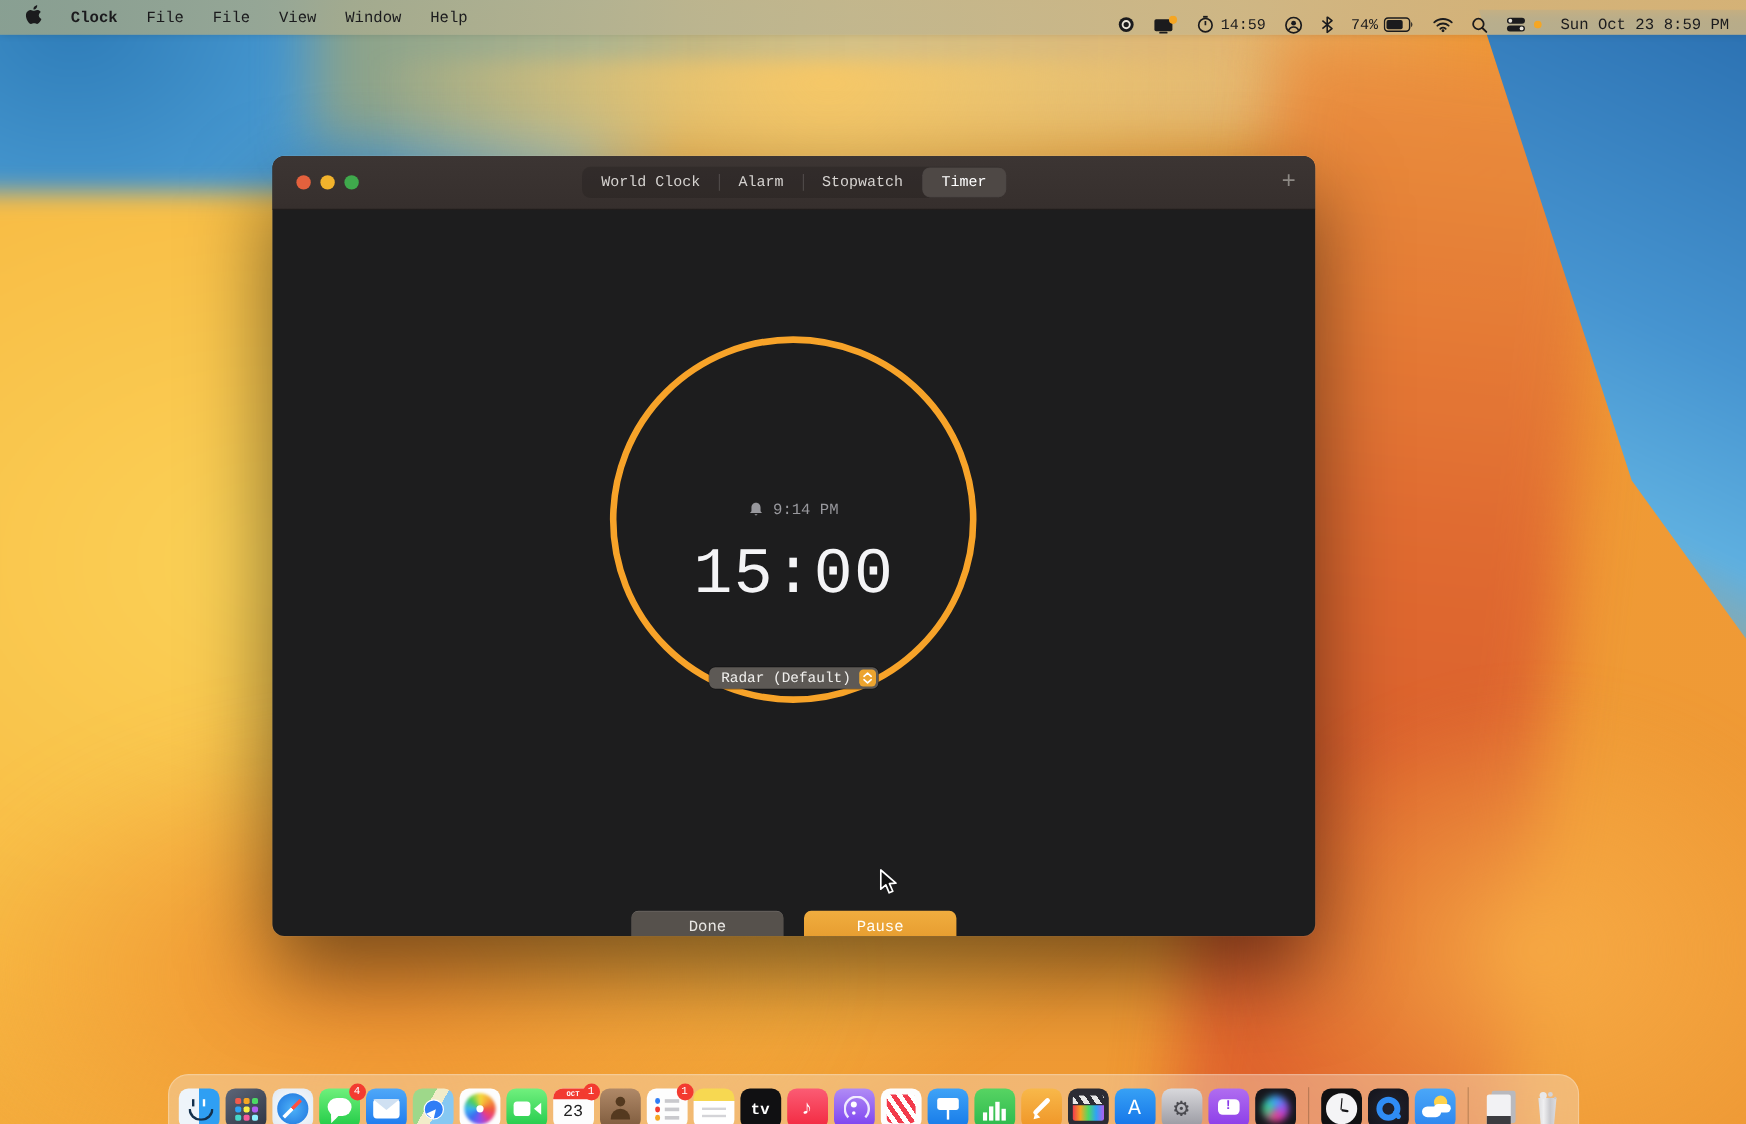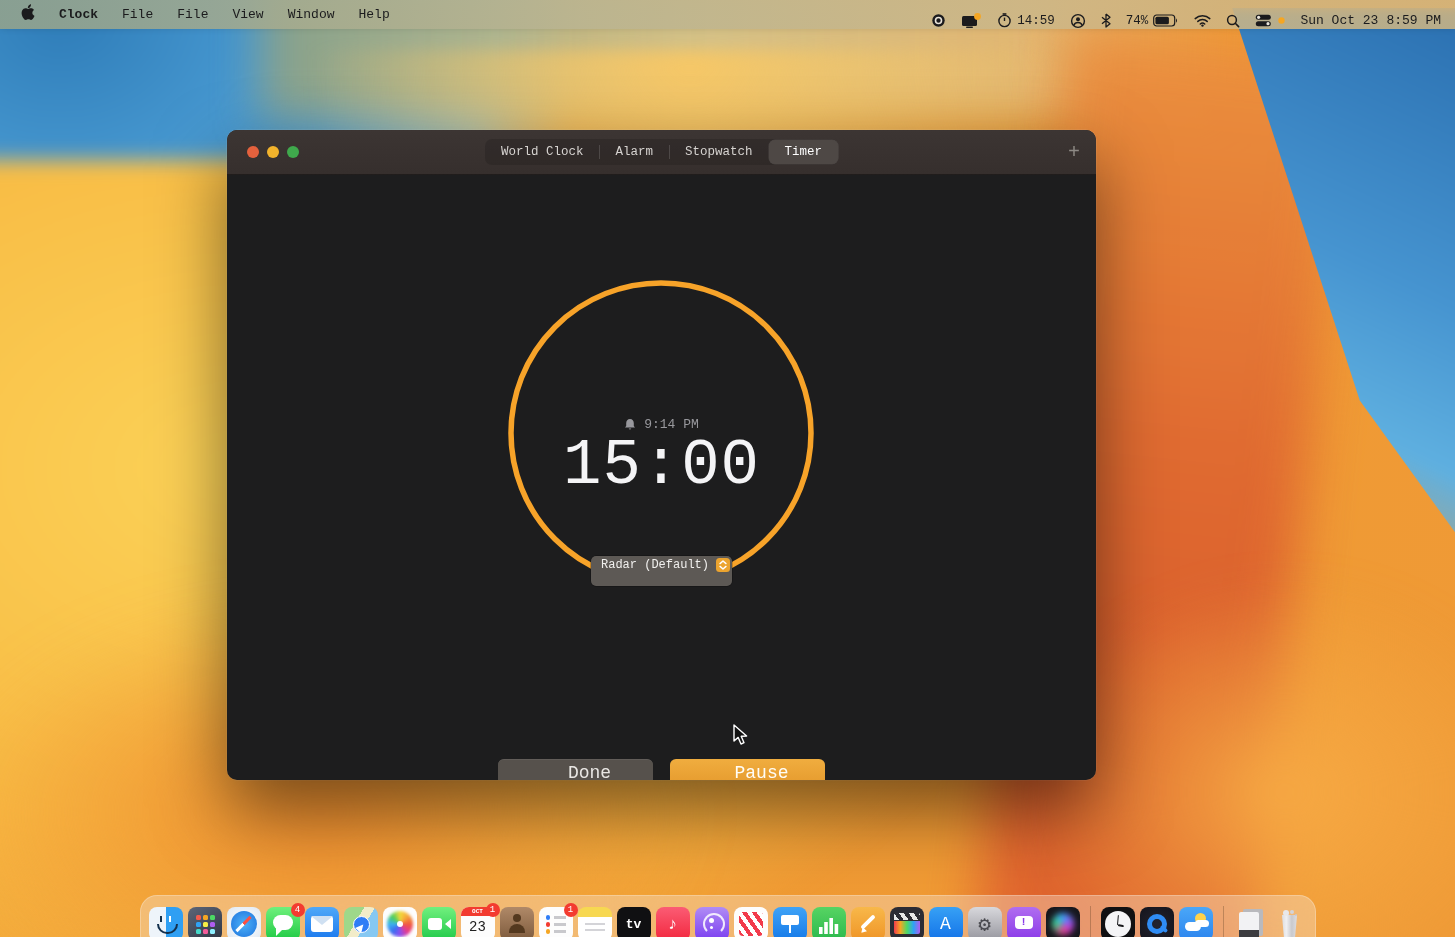--- a/index.html
+++ b/index.html
@@ -43,28 +43,28 @@
   .tabs{display:flex;align-items:center;background:rgba(0,0,0,.14);border-radius:7px;height:26px;}
   .tab{display:flex;align-items:center;justify-content:center;height:24px;margin:11px 0;padding:0 16px;font-size:12.5px;color:#d6d3d0;border-radius:6px;position:relative;cursor:default;}
   .tab + .tab::before{content:"";position:absolute;left:0;top:5px;bottom:5px;width:1px;background:rgba(255,255,255,.14);}
   .tab.selected{background:#51494f;background:#4e4845;color:#fff;box-shadow:0 0 0 0.5px rgba(255,255,255,.12);}
   .tab.selected::before,.tab.selected + .tab::before{display:none;}
   .add-btn{position:absolute;right:16px;top:0;height:100%;display:flex;align-items:center;font-size:20px;font-weight:300;color:#8d8984;cursor:default;}
 
   .win-body{position:relative;height:605px;}
   .ring{position:absolute;left:274px;top:98px;}
   .endtime-row{position:absolute;top:242px;width:100%;display:flex;align-items:center;justify-content:center;gap:8px;color:#98989d;font-size:13px;}
-  .big-time{position:absolute;top:255px;width:100%;text-align:center;font-size:64px;font-weight:200;color:#f4f4f6;letter-spacing:1px;}
+  .big-time{position:absolute;top:274px;width:100%;text-align:center;font-size:54px;font-weight:200;color:#f4f4f6;letter-spacing:1px;}
   .when-label{position:absolute;top:363px;width:100%;text-align:center;font-size:13px;color:#d9d8dc;}
   .dropdown-row{position:absolute;top:381px;width:100%;display:flex;justify-content:center;}
-  .dropdown{display:inline-flex;align-items:flex-end;background:#5d5955;border-radius:5px;padding:2px 2px 14px 10px;box-shadow:0 0 0 0.5px rgba(0,0,0,.4);cursor:default;}
+  .dropdown{display:inline-flex;align-items:flex-end;background:#5d5955;border-radius:5px;padding:2px 2px 2px 10px;box-shadow:0 0 0 0.5px rgba(0,0,0,.4);cursor:default;}
   .dropdown .dd-label{font-size:12px;color:#f1f0ee;margin-right:7px;}
   .dd-chevrons{width:14px;height:14px;border-radius:3.5px;background:#eca42f;display:flex;align-items:center;justify-content:center;}
   .btn-row{position:absolute;top:584px;width:100%;display:flex;justify-content:center;gap:17px;}
-  .btn{width:127px;height:27px;border-radius:6px;display:flex;align-items:center;justify-content:center;font-size:18px;cursor:default;padding-left:28px;}
+  .btn{width:127px;height:27px;border-radius:6px;display:flex;align-items:center;justify-content:center;font-size:13px;cursor:default;}
   .btn.done{background:#56514c;color:#e9e7e4;box-shadow:inset 0 0.5px 0 rgba(255,255,255,.15);}
   .btn.pause{background:linear-gradient(#f0ad3f,#e59a2d);color:#fffdf6;}
 
   .cursor{position:absolute;left:733px;top:724px;z-index:9;}
 
   
   .dock{position:absolute;left:50%;transform:translateX(-50%);top:895px;height:48px;display:flex;align-items:center;gap:5px;
     padding:5px 9px;border-radius:17px;background:rgba(245,230,212,.38);box-shadow:inset 0 0 0 1px rgba(255,255,255,.25);z-index:6;}
   .ic{position:relative;width:34px;height:34px;border-radius:8px;flex:0 0 auto;}
   .dock-div{width:1px;height:36px;background:rgba(70,45,20,.28);margin:0 5px;flex:0 0 auto;}

